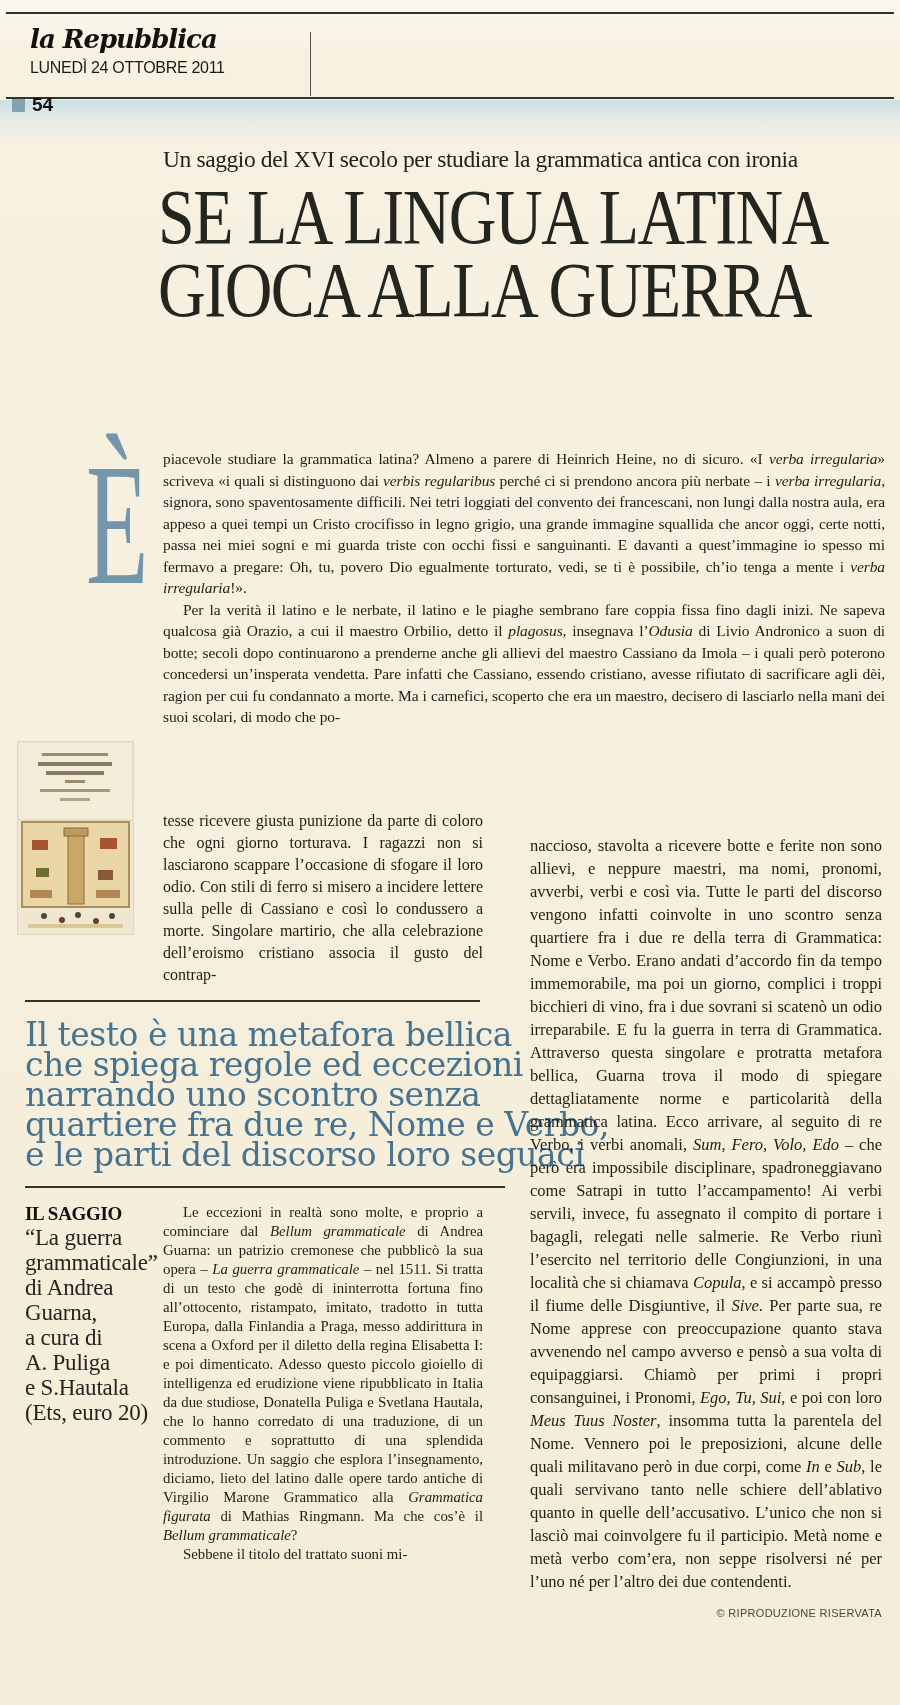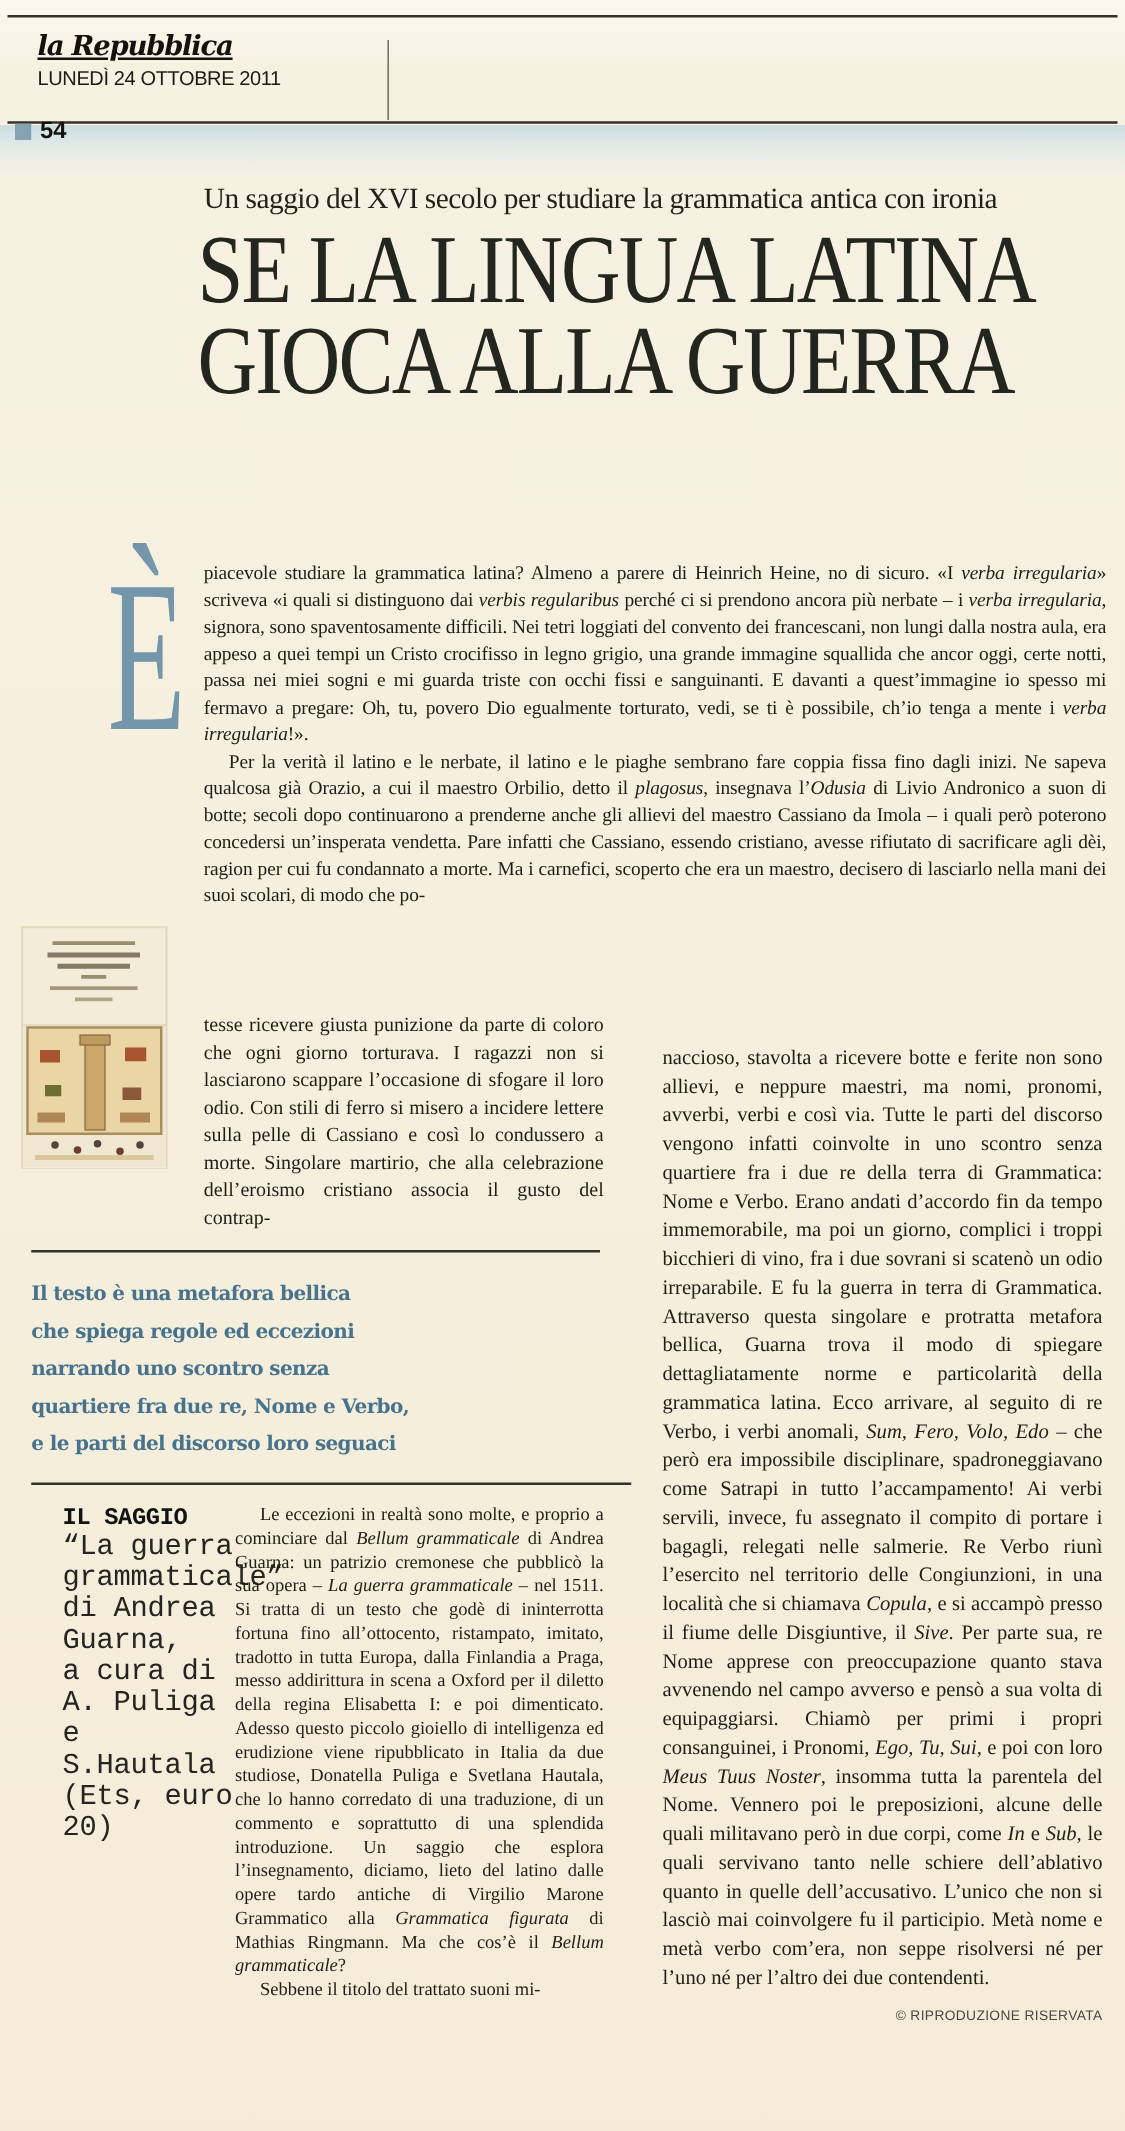--- a/index.html
+++ b/index.html
@@ -8,21 +8,21 @@
     background:linear-gradient(180deg,#fbf8ef 0%,#f7f1e2 3%,#f6efdd 50%,#f4ecd8 100%);
     overflow:hidden;color:#1e1c16;font-family:"Liberation Serif",serif;
   }
   .rule{background:#35322a;}
   .top-rule{position:absolute;left:6px;top:12px;width:888px;height:2px;}
   .header-rule{position:absolute;left:6px;top:97px;width:888px;height:2px;}
   .blue-band{position:absolute;left:0;top:100px;width:900px;height:44px;
     background:linear-gradient(180deg,rgba(195,219,229,.85) 0%,rgba(210,228,236,.45) 45%,rgba(247,241,226,0) 100%);}
   .masthead{position:absolute;left:30px;top:24px;z-index:2;}
   .paper-name{font-family:"DejaVu Serif",serif;font-weight:bold;font-style:italic;
-    font-size:22px;letter-spacing:-1px;color:#14120e;text-decoration:underline;}
+    font-size:26px;letter-spacing:-1px;color:#14120e;}
   .issue-date{margin-top:5px;font-family:"Liberation Sans",sans-serif;font-size:16px;
     letter-spacing:-.3px;color:#1c1a16;}
   .section-divider{position:absolute;left:310px;top:32px;width:1px;height:64px;background:#55514a;}
   .section-logo{position:absolute;left:328px;top:32px;font-family:"DejaVu Serif",serif;
     font-weight:bold;font-size:43px;line-height:1;z-index:2;}
   .r2{color:#e8471e;letter-spacing:-2px;margin-right:9px;}
   .cultura{color:#28343a;letter-spacing:1px;}
   .pagenum-row{position:absolute;left:12px;top:94px;display:flex;align-items:center;gap:7px;z-index:2;}
   .pagenum-square{width:13px;height:13px;background:#84a3b2;}
   .pagenum{font-family:"Liberation Sans",sans-serif;font-weight:bold;font-size:19px;color:#14120e;}
@@ -47,26 +47,26 @@
   .intro p{font-size:15.5px;line-height:21.5px;letter-spacing:-.1px;}
   .indent{text-indent:20px;}
 
   .book-cover{position:absolute;left:18px;top:742px;width:115px;height:192px;
     box-shadow:0 0 0 1px rgba(160,140,100,.25);}
 
   .row-b{position:absolute;left:25px;top:810px;width:857px;display:flex;}
   .left-stack{width:458px;}
   .continuation{margin-left:138px;width:320px;font-size:16px;line-height:22px;}
   .rule-a{margin-top:14px;width:455px;height:2px;}
-  .pull-quote{margin-top:18px;font-family:"DejaVu Serif",serif;font-weight:bold;
-    font-size:16px;line-height:30px;letter-spacing:-.5px;color:#47738e;}
+  .pull-quote{margin-top:18px;font-family:"DejaVu Serif",serif;font-weight:normal;
+    font-size:33px;line-height:30px;letter-spacing:-.5px;color:#47738e;}
   .pull-quote div{white-space:nowrap;}
   .rule-b{margin-top:16px;width:480px;height:2px;}
   .bottom-row{margin-top:15px;display:flex;}
-  .saggio{width:138px;font-family:Liberation Mono, monospace;margin-left:25px;}
+  .saggio{width:138px;font-family:Liberation Serif, serif;}
   .saggio-title{font-size:19px;font-weight:bold;letter-spacing:-.3px;color:#121212;}
   .saggio-line{font-size:23px;line-height:25px;letter-spacing:-.2px;color:#262320;}
   .midcol{width:320px;}
   .midcol p{font-size:14.8px;line-height:19px;}
   .right-col{width:352px;margin-left:47px;padding-top:24px;}
   .right-col p{font-size:16.5px;line-height:23px;}
   .copyright{margin-top:14px;text-align:right;font-family:"Liberation Sans",sans-serif;
     font-size:11px;letter-spacing:.3px;color:#4a463e;}
 </style>
 </head>

